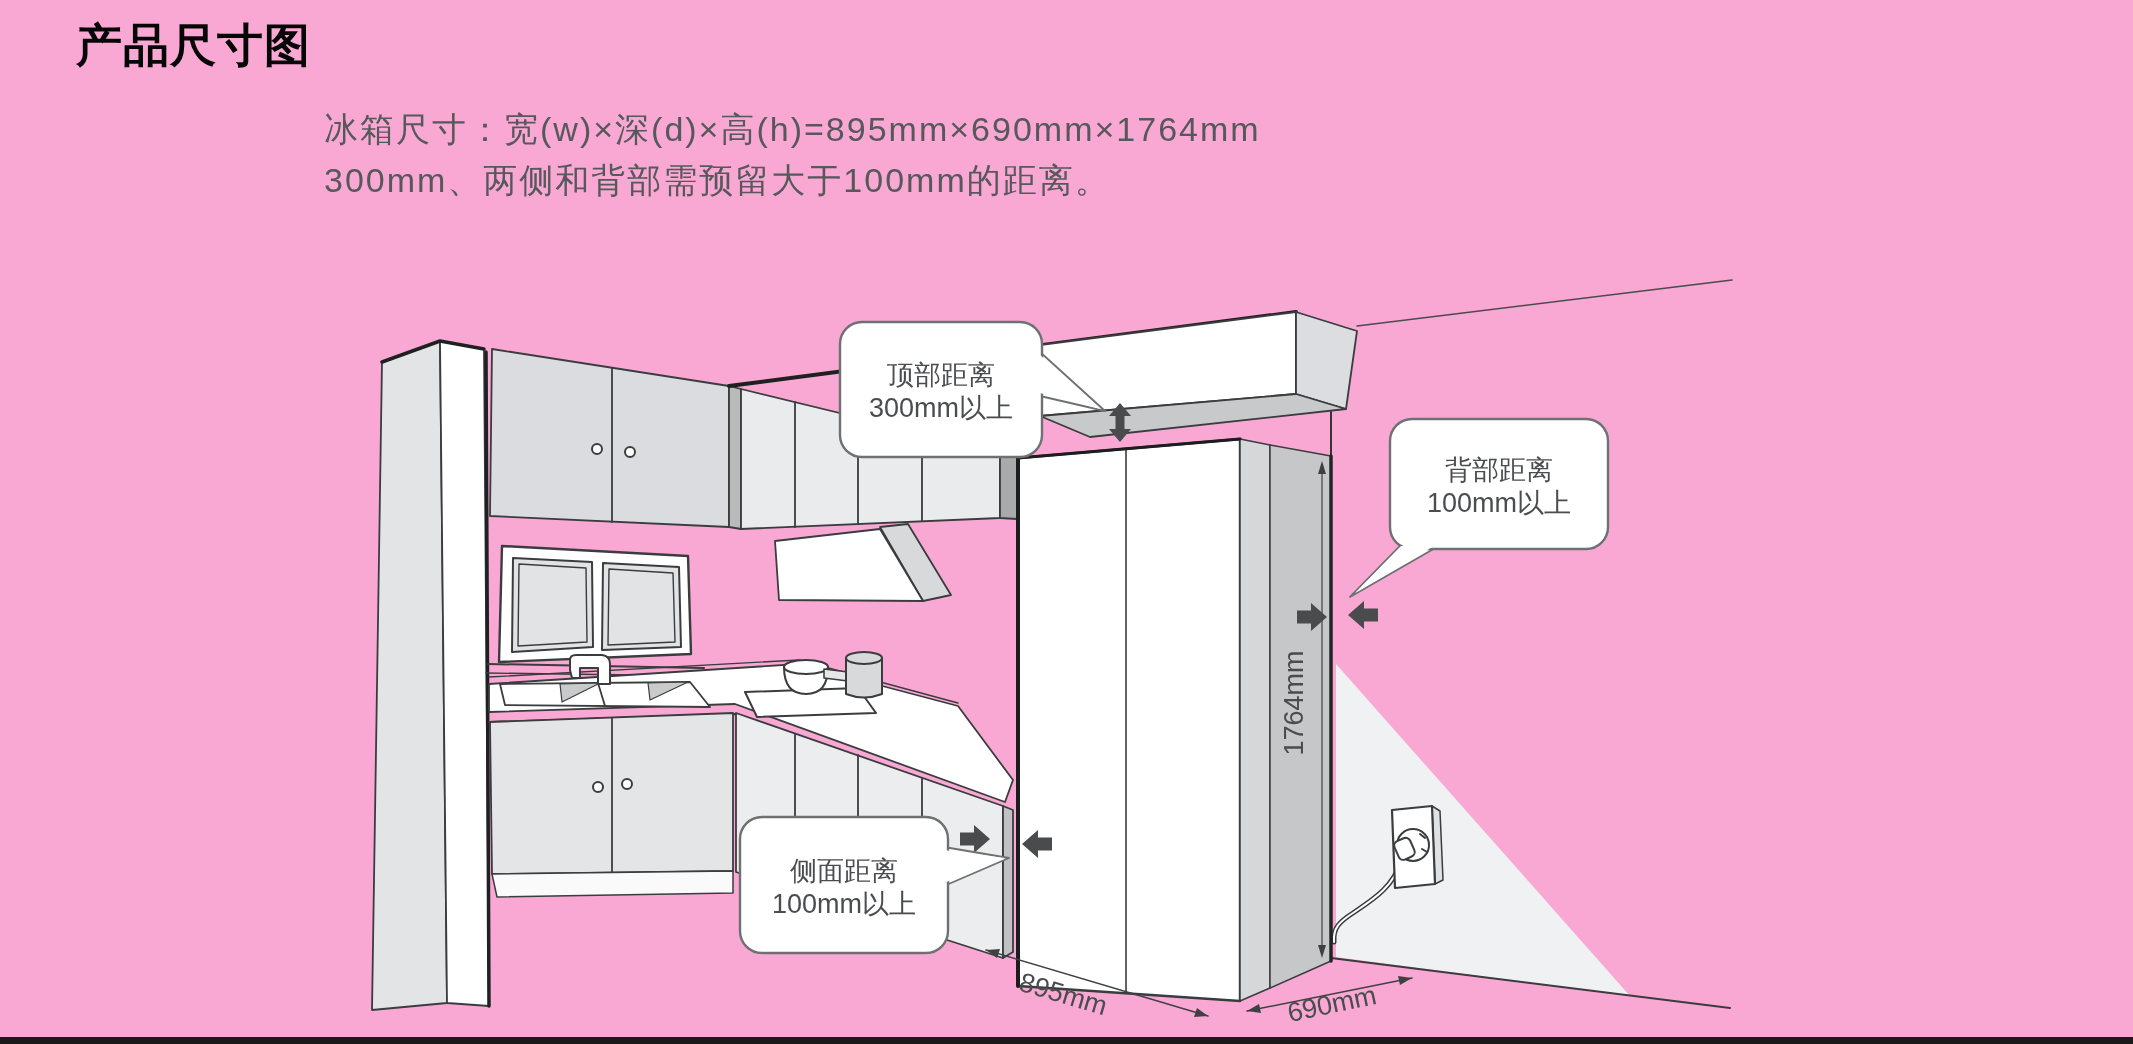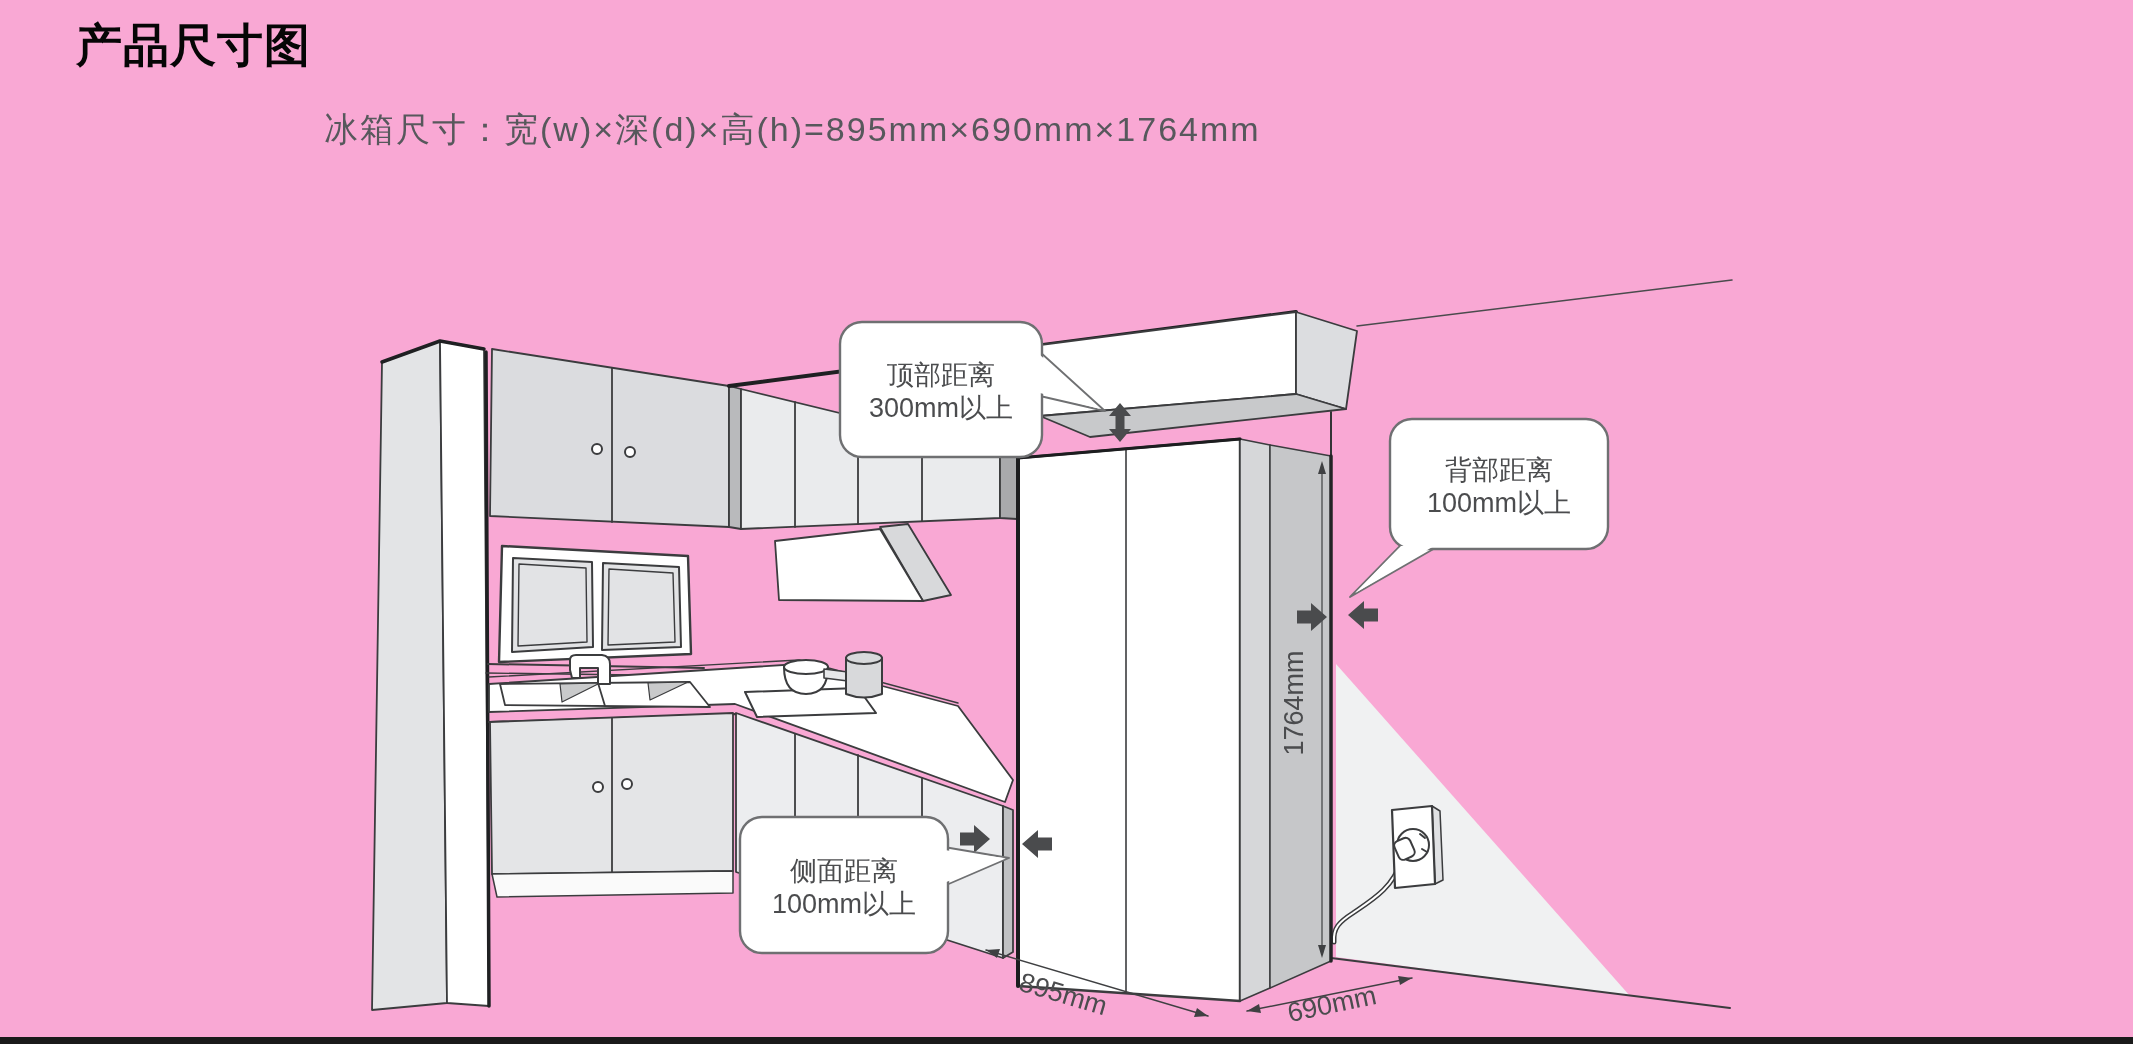--- a/index.html
+++ b/index.html
@@ -15,20 +15,21 @@
 </style>
 </head>
 <body>
 
 <div id="stage">
 
   <div class="title">产品尺寸图</div>
 
   <div class="desc">
     <div>冰箱尺寸：宽(w)×深(d)×高(h)=895mm×690mm×1764mm</div>
+    <div>300mm、两侧和背部需预留大于100mm的距离。</div>
   </div>
 
   <svg width="2133" height="1044" viewBox="0 0 2133 1044" style="position:absolute;left:0;top:0;" stroke-linejoin="round" stroke-linecap="round">
 
     <g>
       <polygon points="1336,664 1336,957 1630,996" fill="#f0f1f2"></polygon>
       <line x1="1357" y1="326" x2="1732" y2="280" stroke="#4a4b4d" stroke-width="1.6"></line>
       <line x1="1331" y1="412" x2="1331" y2="958" stroke="#333436" stroke-width="2"></line>
       <line x1="1331" y1="958" x2="1730" y2="1008" stroke="#3b3c3e" stroke-width="2"></line>
     </g>

